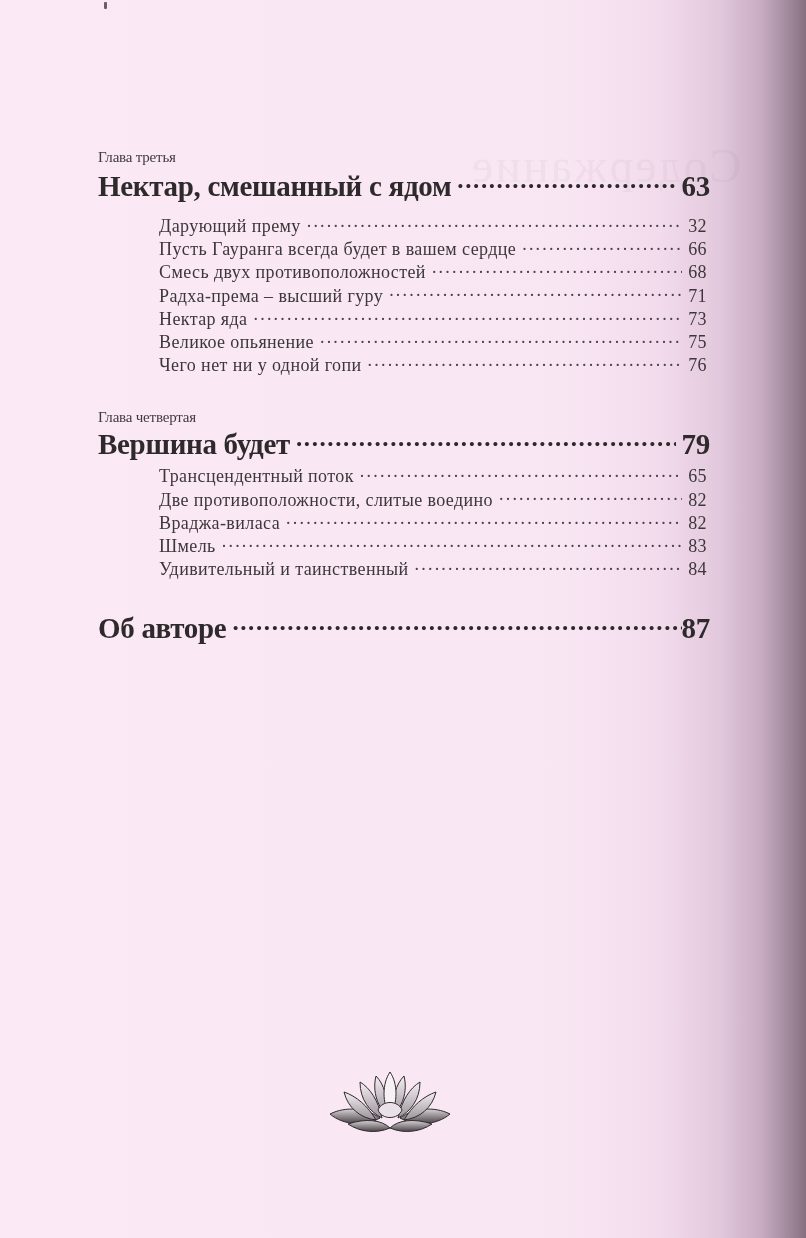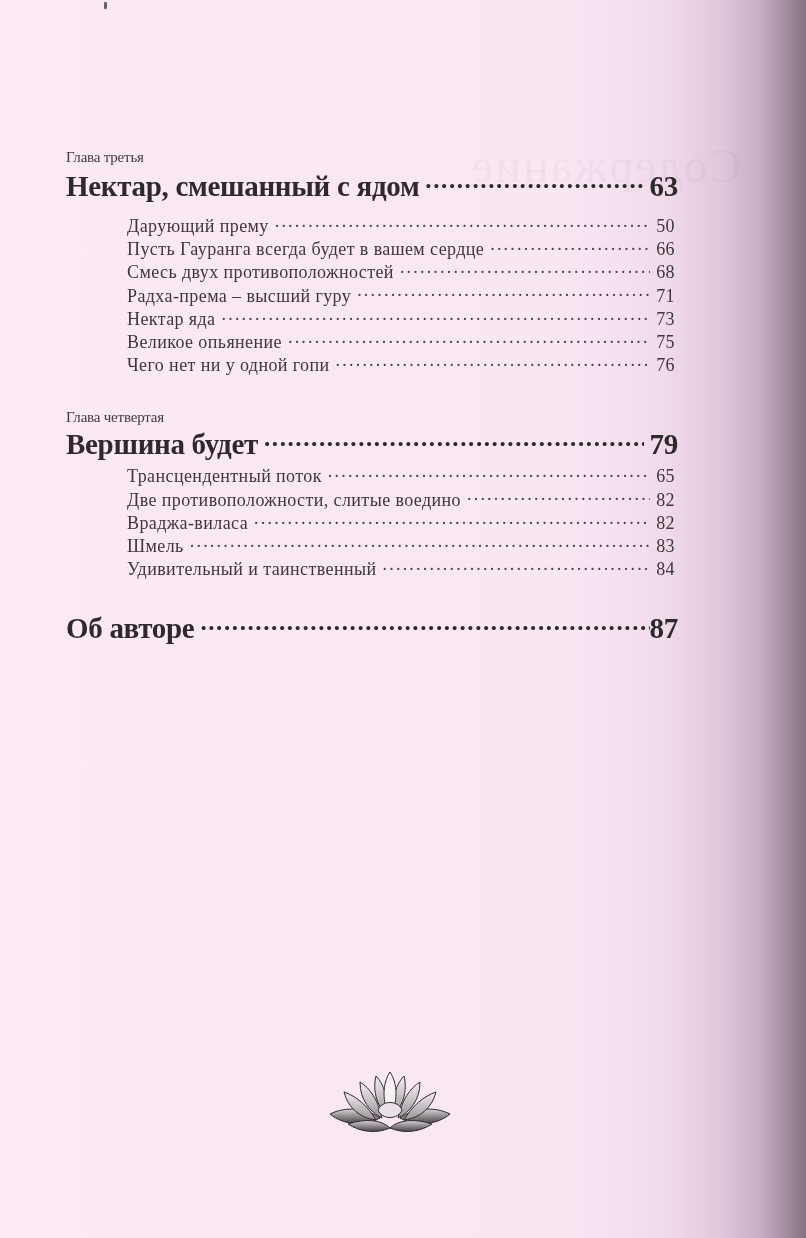--- a/index.html
+++ b/index.html
@@ -43,21 +43,21 @@
   }
   .speck {
     position: absolute;
     width: 3px; height: 7px;
     background: #6b5e66;
     border-radius: 1px;
     left: 104px; top: 2px;
   }
   .toc {
     position: absolute;
-    left: 66px;
+    left: 98px;
     top: 148px;
     width: 612px;
   }
   .chapter-label {
     font-size: 15px;
     line-height: 18px;
     color: #403a3e;
     margin: 0;
     letter-spacing: -0.2px;
   }
@@ -162,21 +162,21 @@
       <p class="chapter-label">Глава третья</p>
       <div class="row heading-row">
         <span class="title">Нектар, смешанный с ядом</span>
         <span class="leader"></span>
         <span class="page-num">63</span>
       </div>
       <ul class="sub-list">
         <li class="row sub-row">
           <span class="title">Дарующий прему</span>
           <span class="leader"></span>
-          <span class="page-num">50</span>
+          <span class="page-num">32</span>
         </li>
         <li class="row sub-row">
           <span class="title">Пусть Гауранга всегда будет в вашем сердце</span>
           <span class="leader"></span>
           <span class="page-num">66</span>
         </li>
         <li class="row sub-row">
           <span class="title">Смесь двух противоположностей</span>
           <span class="leader"></span>
           <span class="page-num">68</span>

